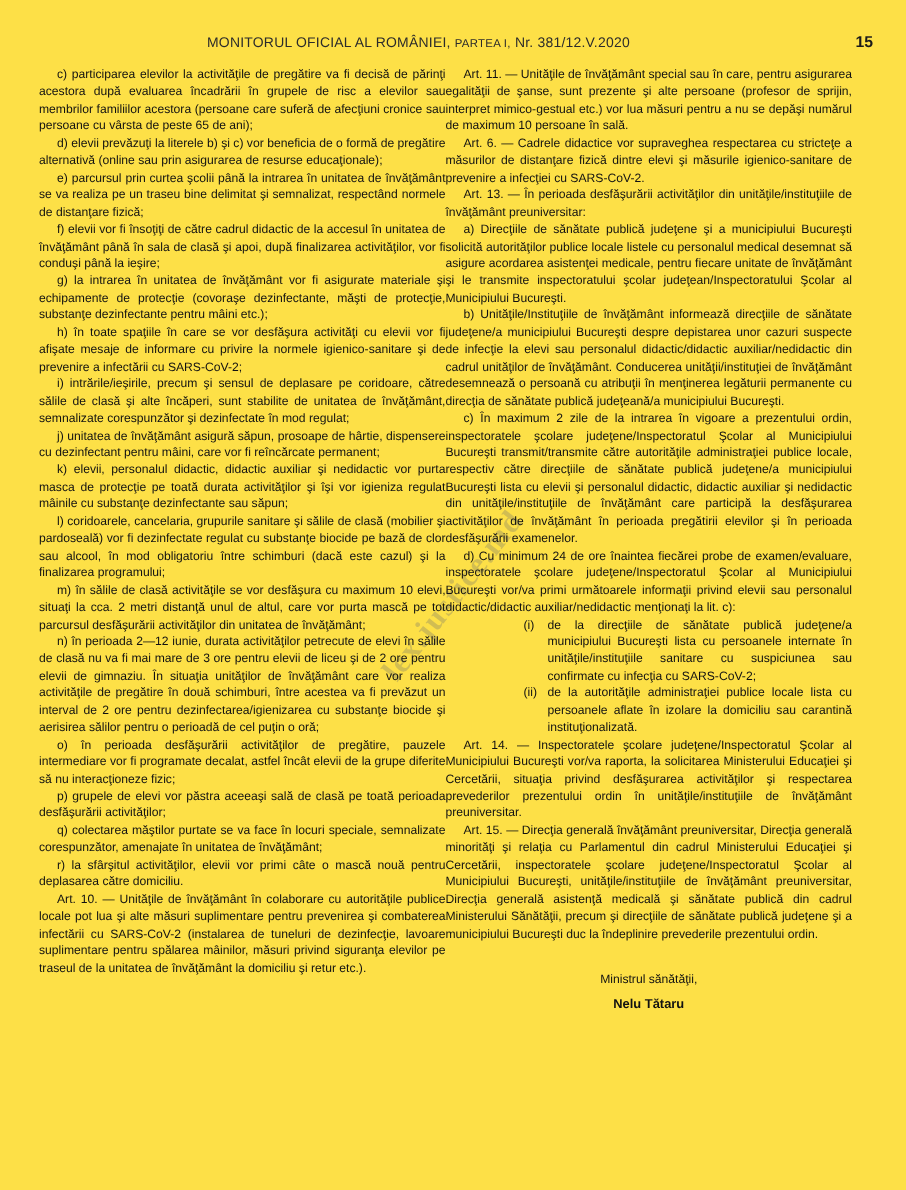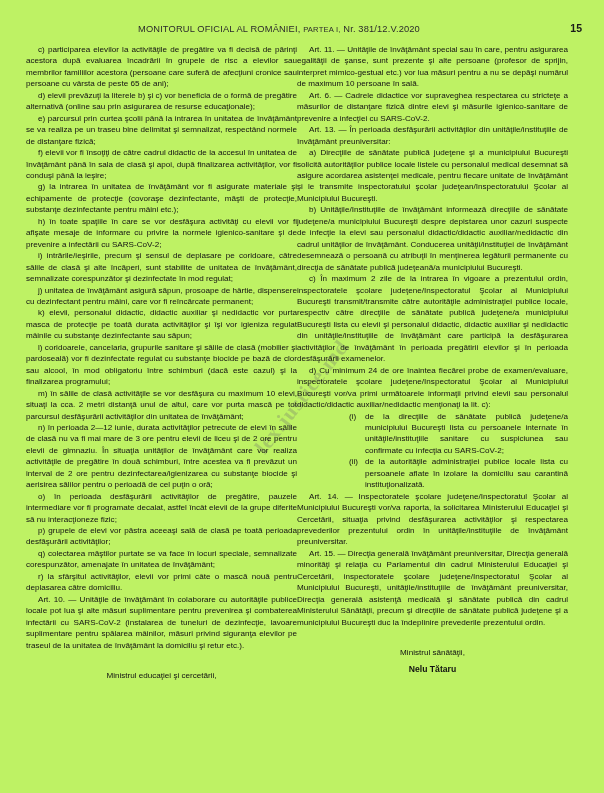--- a/index.html
+++ b/index.html
@@ -8,21 +8,21 @@
     background: #ffffff;
   }
   body {
     font-family: "Liberation Sans", sans-serif;
     color: #1a1a1a;
   }
   .page {
     position: relative;
     width: 604px;
     height: 793px;
-    background: #bef264;
+    background: #fde047;
     overflow: hidden;
     box-sizing: border-box;
   }
 
   
   .page-header {
     position: absolute;
     top: 22px;
     left: 26px;
     right: 22px;
@@ -148,21 +148,20 @@
       <p>l) coridoarele, cancelaria, grupurile sanitare şi sălile de clasă (mobilier şi pardoseală) vor fi dezinfectate regulat cu substanţe biocide pe bază de clor sau alcool, în mod obligatoriu între schimburi (dacă este cazul) şi la finalizarea programului;</p>
       <p>m) în sălile de clasă activităţile se vor desfăşura cu maximum 10 elevi, situaţi la cca. 2 metri distanţă unul de altul, care vor purta mască pe tot parcursul desfăşurării activităţilor din unitatea de învăţământ;</p>
       <p>n) în perioada 2—12 iunie, durata activităţilor petrecute de elevi în sălile de clasă nu va fi mai mare de 3 ore pentru elevii de liceu şi de 2 ore pentru elevii de gimnaziu. În situaţia unităţilor de învăţământ care vor realiza activităţile de pregătire în două schimburi, între acestea va fi prevăzut un interval de 2 ore pentru dezinfectarea/igienizarea cu substanţe biocide şi aerisirea sălilor pentru o perioadă de cel puţin o oră;</p>
       <p>o) în perioada desfăşurării activităţilor de pregătire, pauzele intermediare vor fi programate decalat, astfel încât elevii de la grupe diferite să nu interacţioneze fizic;</p>
       <p>p) grupele de elevi vor păstra aceeaşi sală de clasă pe toată perioada desfăşurării activităţilor;</p>
       <p>q) colectarea măştilor purtate se va face în locuri speciale, semnalizate corespunzător, amenajate în unitatea de învăţământ;</p>
       <p>r) la sfârşitul activităţilor, elevii vor primi câte o mască nouă pentru deplasarea către domiciliu.</p>
       <p>Art. 10. — Unităţile de învăţământ în colaborare cu autorităţile publice locale pot lua şi alte măsuri suplimentare pentru prevenirea şi combaterea infectării cu SARS-CoV-2 (instalarea de tuneluri de dezinfecţie, lavoare suplimentare pentru spălarea mâinilor, măsuri privind siguranţa elevilor pe traseul de la unitatea de învăţământ la domiciliu şi retur etc.).</p>
 
       <div class="sig">
-        <span class="role">Ministrul educaţiei şi cercetării,</span>
       </div>
     </div>
 
     <div class="col">
       <p>Art. 11. — Unităţile de învăţământ special sau în care, pentru asigurarea egalităţii de şanse, sunt prezente şi alte persoane (profesor de sprijin, interpret mimico-gestual etc.) vor lua măsuri pentru a nu se depăşi numărul de maximum 10 persoane în sală.</p>
       <p>Art. 6. — Cadrele didactice vor supraveghea respectarea cu stricteţe a măsurilor de distanţare fizică dintre elevi şi măsurile igienico-sanitare de prevenire a infecţiei cu SARS-CoV-2.</p>
       <p>Art. 13. — În perioada desfăşurării activităţilor din unităţile/instituţiile de învăţământ preuniversitar:</p>
       <p>a) Direcţiile de sănătate publică judeţene şi a municipiului Bucureşti solicită autorităţilor publice locale listele cu personalul medical desemnat să asigure acordarea asistenţei medicale, pentru fiecare unitate de învăţământ şi le transmite inspectoratului şcolar judeţean/Inspectoratului Şcolar al Municipiului Bucureşti.</p>
       <p>b) Unităţile/Instituţiile de învăţământ informează direcţiile de sănătate judeţene/a municipiului Bucureşti despre depistarea unor cazuri suspecte de infecţie la elevi sau personalul didactic/didactic auxiliar/nedidactic din cadrul unităţilor de învăţământ. Conducerea unităţii/instituţiei de învăţământ desemnează o persoană cu atribuţii în menţinerea legăturii permanente cu direcţia de sănătate publică judeţeană/a municipiului Bucureşti.</p>
       <p>c) În maximum 2 zile de la intrarea în vigoare a prezentului ordin, inspectoratele şcolare judeţene/Inspectoratul Şcolar al Municipiului Bucureşti transmit/transmite către autorităţile administraţiei publice locale, respectiv către direcţiile de sănătate publică judeţene/a municipiului Bucureşti lista cu elevii şi personalul didactic, didactic auxiliar şi nedidactic din unităţile/instituţiile de învăţământ care participă la desfăşurarea activităţilor de învăţământ în perioada pregătirii elevilor şi în perioada desfăşurării examenelor.</p>

